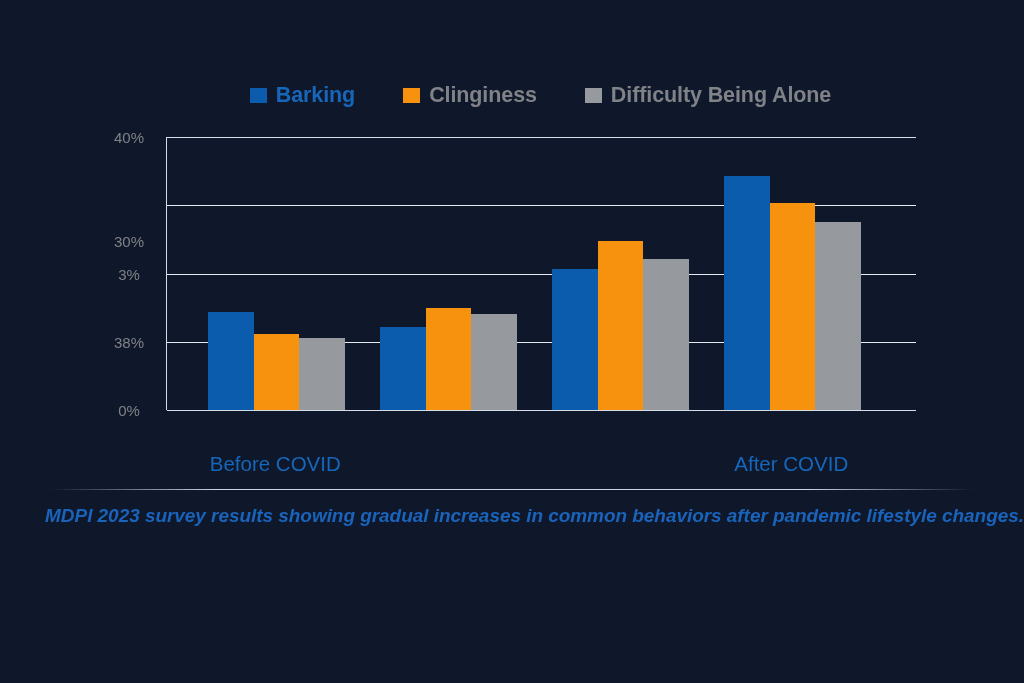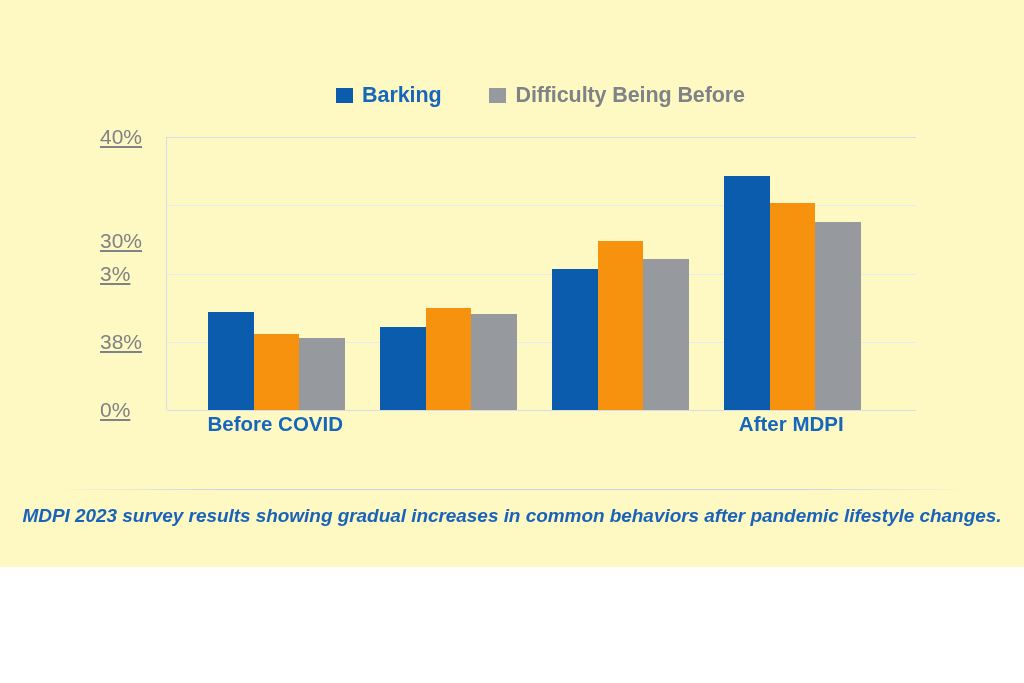--- a/index.html
+++ b/index.html
@@ -13,22 +13,22 @@
     font-family: "Liberation Sans", sans-serif;
     overflow: hidden;
     position: relative;
   }
 
   
   #figure {
     position: absolute;
     left: 0; top: 0;
     width: 1024px;
-    height: 567px;
-    background: #fef9c3;
+    height: 683px;
+    background: #0f172a;
   }
 
   
   #legend {
     position: absolute;
     left: 166px;
     top: 78px;
     width: 749px;
     height: 34px;
     display: flex;
@@ -76,88 +76,91 @@
   }
   .gridline.axis-top {
     background: #d6dce8;
   }
 
   
   .ytick {
     position: absolute;
     right: 0;
     width: 58px;
-    text-align: left;
-    font-size: 21px;
+    text-align: center;
+    font-size: 15px;
     color: #7f8286;
     transform: translateY(-50%);
-    text-decoration: underline;
   }
   #yticks {
     position: absolute;
     left: 100px;
     top: 137px;
     width: 58px;
     height: 273px;
   }
 
   
   .bar {
     position: absolute;
     bottom: 0;
   }
 
   
   .xcat {
     position: absolute;
-    top: 412px;
+    top: 452px;
     font-size: 20.5px;
-    font-weight: bold;
+    font-weight: normal;
     color: #1667bb;
     text-align: center;
     white-space: nowrap;
     transform: translateX(-50%);
   }
 
   
   #divider {
     position: absolute;
     left: 50px;
     top: 489px;
     width: 924px;
     height: 1px;
     background: linear-gradient(to right, rgba(214,220,232,0), #ccd4e4 18%, #ccd4e4 82%, rgba(214,220,232,0));
   }
   #caption {
     position: absolute;
     left: 0;
     top: 505px;
     width: 1024px;
-    text-align: center;
+    text-align: right;
     font-size: 19px;
     font-weight: bold;
     font-style: italic;
     color: #1a63ba;
     letter-spacing: -0.05px;
     white-space: nowrap;
   }
 </style>
 </head>
 <body>
 
 <div id="figure">
 
   <div id="legend">
     <div class="legend-item">
       <span class="legend-swatch" style="background: rgb(11, 92, 173);"></span>
       <span class="legend-label" style="color: rgb(22, 103, 187);">Barking</span>
     </div>
     <div class="legend-item">
+      <span class="legend-swatch" style="background: rgb(247, 146, 14);"></span>
+      <span class="legend-label" style="color: rgb(127, 130, 134);">Clinginess</span>
+    </div>
+    <div class="legend-item">
       <span class="legend-swatch" style="background: rgb(150, 154, 158);"></span>
-      <span class="legend-label" style="color: rgb(127, 130, 134);">Difficulty Being Before</span>
+      <span class="legend-label" style="color: rgb(127, 130, 134);">Difficulty Being Alone</span>
     </div>
   </div>
 
   <div id="yticks">
       <div class="ytick" style="top: 273px;">0%</div>
       <div class="ytick" style="top: 204.75px;">38%</div>
       <div class="ytick" style="top: 136.5px;">3%</div>
       <div class="ytick" style="top: 68.25px; margin-top: 36px;">30%</div>
       <div class="ytick" style="top: 0px;">40%</div>
     </div>
@@ -177,20 +180,20 @@
       <div class="bar" title="Clinginess: 24.7%" style="left: 430.5px; width: 45.5px; height: 168.577px; background: rgb(247, 146, 14);"></div>
       <div class="bar" title="Clinginess: 30.3%" style="left: 602.5px; width: 45.5px; height: 206.798px; background: rgb(247, 146, 14);"></div>
       <div class="bar" title="Difficulty Being Alone: 10.5%" style="left: 132px; width: 45.5px; height: 71.6625px; background: rgb(150, 154, 158);"></div>
       <div class="bar" title="Difficulty Being Alone: 14%" style="left: 304px; width: 45.5px; height: 95.55px; background: rgb(150, 154, 158);"></div>
       <div class="bar" title="Difficulty Being Alone: 22.1%" style="left: 476px; width: 45.5px; height: 150.833px; background: rgb(150, 154, 158);"></div>
       <div class="bar" title="Difficulty Being Alone: 27.6%" style="left: 648px; width: 45.5px; height: 188.37px; background: rgb(150, 154, 158);"></div>
     </div>
 
   <div id="xcats">
       <div class="xcat" style="left: 275.25px;">Before COVID</div>
-      <div class="xcat" style="left: 791.25px;">After MDPI</div>
+      <div class="xcat" style="left: 791.25px;">After COVID</div>
     </div>
 
   <div id="divider"></div>
 
   <div id="caption">MDPI 2023 survey results showing gradual increases in common behaviors after pandemic lifestyle changes.</div>
 
 </div>
 
 </body></html>

